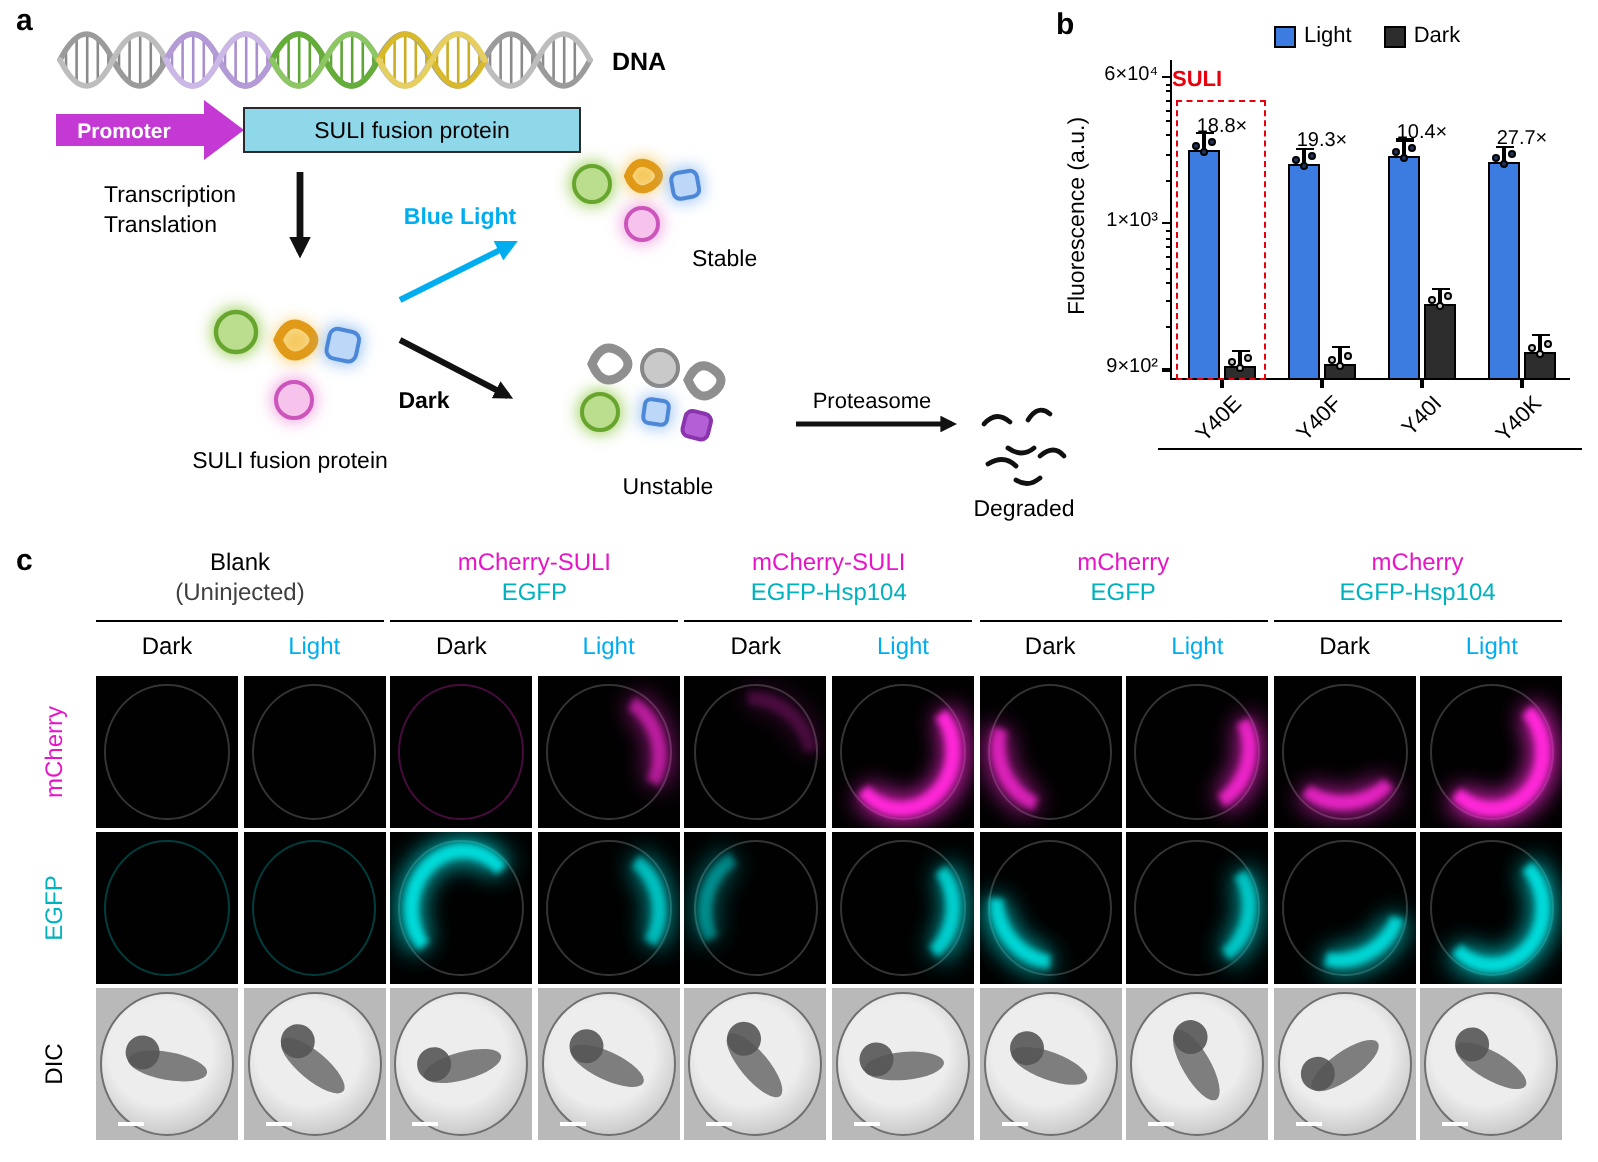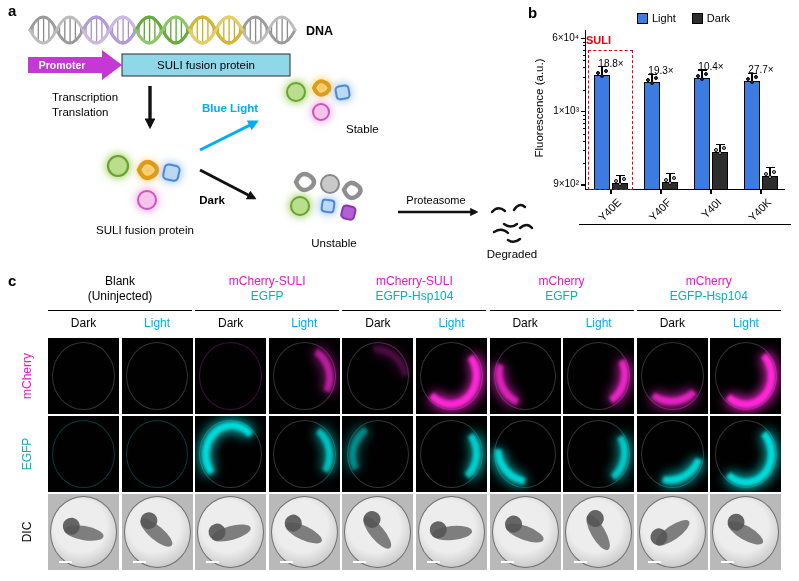--- a/index.html
+++ b/index.html
@@ -306,21 +306,21 @@
         <div class="suli-label" style="left: 0px; top: 4px; color: rgb(232, 0, 13);">SULI</div>
       </div>
     <div id="b-bracket"></div>
   </section>
 
   <section id="panel-c">
     <span class="panel-label" style="left:2px;top:4px">c</span>
 
   <div class="c-group-title" style="left: 42px; top: 6px;">
         <div class="c-gline" style="color: rgb(0, 0, 0);">Blank</div>
-        <div class="c-gline" style="color: #000000;">(Uninjected)</div>
+        <div class="c-gline" style="color: #404040;">(Uninjected)</div>
       </div>
       <div class="c-underline" style="left: 42px; top: 42px;"></div>
       <div class="c-group-title" style="left: 189.2px; top: 6px;">
         <div class="c-gline" style="color: rgb(230, 22, 200);">mCherry-SULI</div>
         <div class="c-gline" style="color: rgb(0, 178, 190);">EGFP</div>
       </div>
       <div class="c-underline" style="left: 189.2px; top: 42px;"></div>
       <div class="c-group-title" style="left: 336.4px; top: 6px;">
         <div class="c-gline" style="color: rgb(230, 22, 200);">mCherry-SULI</div>
         <div class="c-gline" style="color: rgb(0, 178, 190);">EGFP-Hsp104</div>

